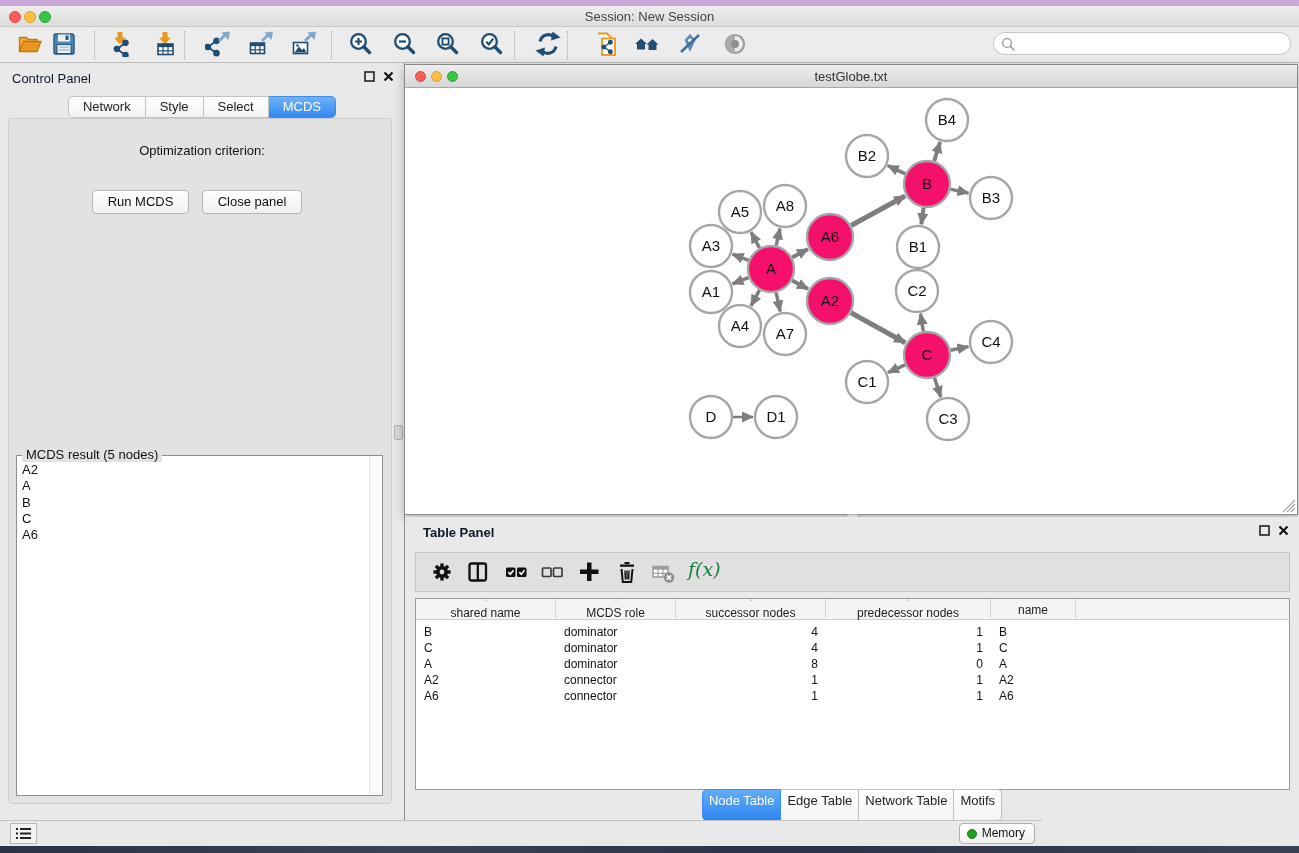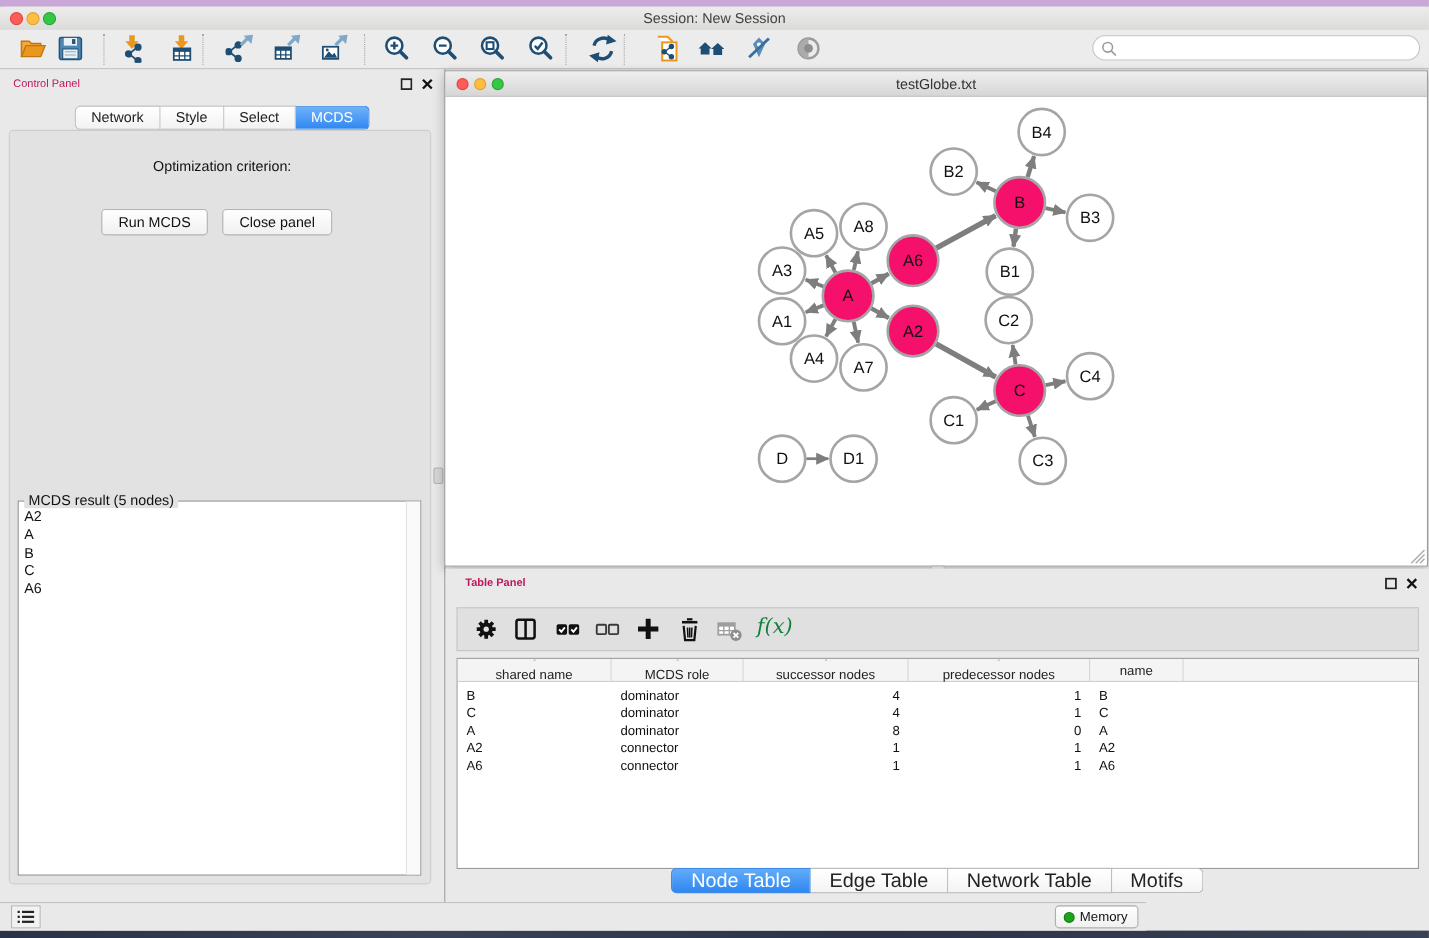--- a/index.html
+++ b/index.html
@@ -28,21 +28,21 @@
   .tb-sep { position:absolute; top:4px; height:28px; width:0;
     border-left:1px dotted #A6A6A6; }
   .search { position:absolute; right:8px; top:5px; width:298px; height:23px;
     background:#fff; border:1px solid #C5C5C5; border-radius:12px; }
   .search svg { position:absolute; left:7px; top:4px; }
   .search input { position:absolute; left:26px; top:1px; width:260px; height:19px;
     border:none; outline:none; font-size:13px; background:transparent; }
 
   
   .control-panel { position:absolute; left:0; top:63px; width:404px; height:757px; background:#E9E9E9; }
-  .panel-head { font-size:10px; color:#be185d; position:absolute; left:12px; top:8px; }
+  .panel-head { font-size:13px; color:#0f172a; position:absolute; left:12px; top:8px; }
   .panel-btns { position:absolute; right:10px; top:8px; display:flex; gap:8px; }
   .inner-panel { position:absolute; left:8px; right:12px; top:55px; bottom:16px;
     background:#E2E2E2; border:1px solid #CDCDCD; border-radius:4px; }
   .ctabs { position:absolute; left:0; width:100%; top:33px; display:flex; justify-content:center; z-index:2; }
   .ctab { height:22px; line-height:20px; padding:0 14px; font-size:13px; color:#222;
     background:linear-gradient(#FFFFFF,#F2F2F2); border:1px solid #C2C2C2; border-left:none; }
   .ctab:first-child { border-left:1px solid #C2C2C2; border-radius:5px 0 0 5px; }
   .ctab:last-child { border-radius:0 5px 5px 0; }
   .ctab.sel { background:linear-gradient(#6FB2F9,#3188F1); color:#fff; border-color:#3E8BE8; }
   .opt-label { position:absolute; left:0; width:100%; top:80px; text-align:center; font-size:13px; color:#111; }
@@ -94,21 +94,21 @@
     font-size:19px; color:#15803d; }
   .dtable { position:absolute; left:10px; top:81px; right:9px; height:192px;
     background:#fff; border:1px solid #9B9B9B; overflow:hidden; }
   .thead { position:absolute; left:0; top:0; height:21px; background:#F4F4F4;
     border-bottom:1px solid #CFCFCF; display:flex; }
   .th { height:21px; border-right:1px solid #D6D6D6; font-size:12px; color:#222;
     display:flex; align-items:center; justify-content:center; gap:5px;flex-direction:column; }
   .trow { position:absolute; left:0; height:16px; display:flex; font-size:12px; color:#111; }
   .td { height:16px; line-height:16px; padding:0 8px; white-space:nowrap; }
   .tab-row { position:absolute; left:0; width:100%; top:272px; display:flex; justify-content:center; }
-  .ttab { height:23px; line-height:21px; padding:0 17px; font-size:18px; color:#222;
+  .ttab { height:32px; line-height:21px; padding:0 6px; font-size:13px; color:#222;
     background:linear-gradient(#FFFFFF,#F4F4F4); border:1px solid #BDBDBD; border-left:none; }
   .ttab:first-child { border-left:1px solid #BDBDBD; border-radius:5px 0 0 5px; }
   .ttab:last-child { border-radius:0 5px 5px 0; }
   .ttab.sel { background:linear-gradient(#62ACF8,#2F87F2); color:#fff; border-color:#3E8BE8; }
 
   
   .statusbar { position:absolute; left:0; top:820px; width:1042px; height:26px;
     background:#E9E9E9; border-top:1px solid #C2C2C2; }
   .list-btn { position:absolute; left:10px; top:2px; width:27px; height:21px;
     background:#F2F2F2; border:1px solid #B9B9B9; }

